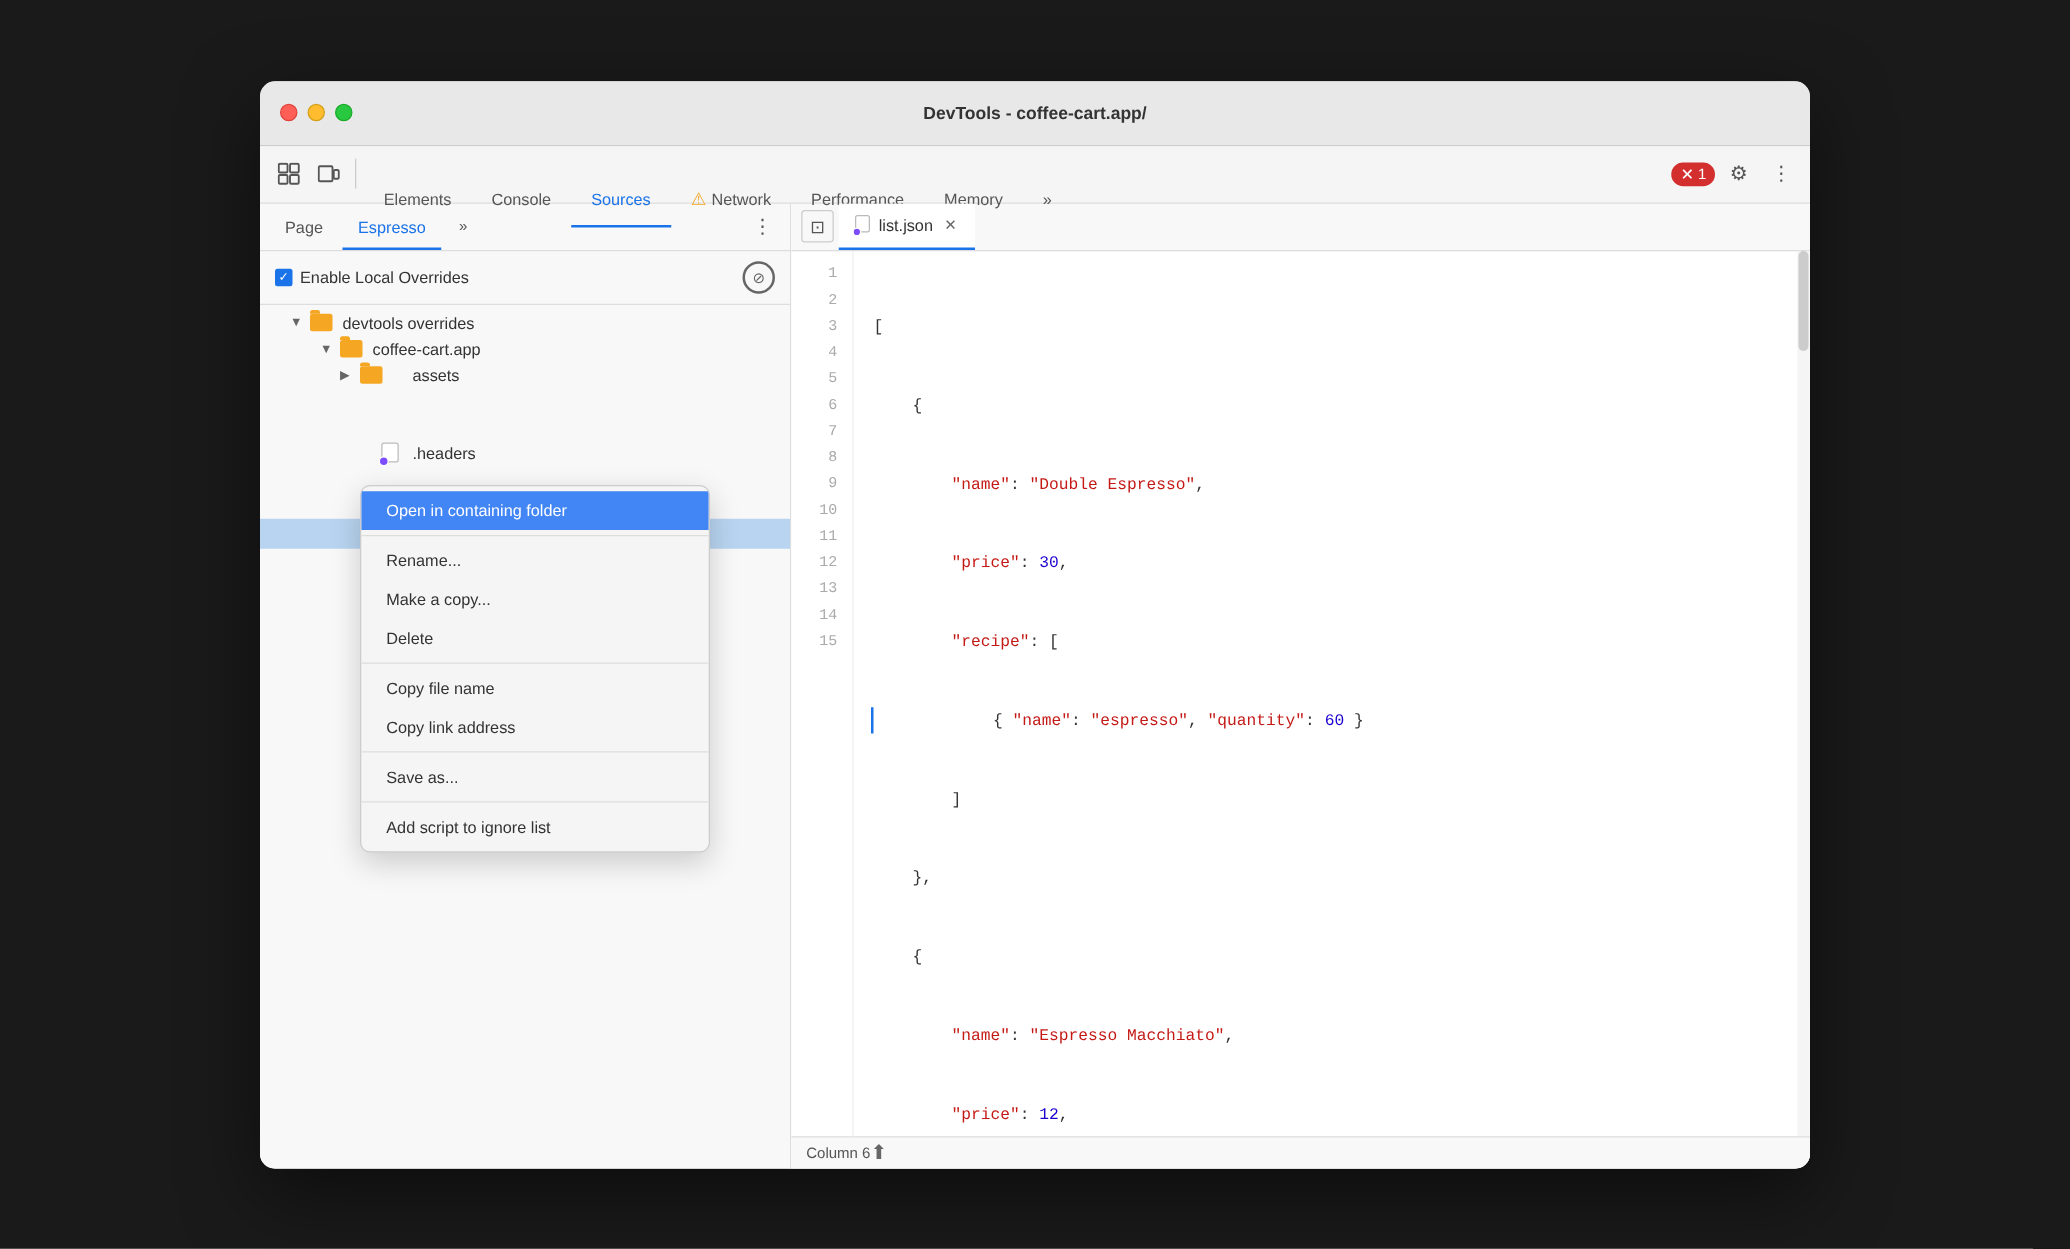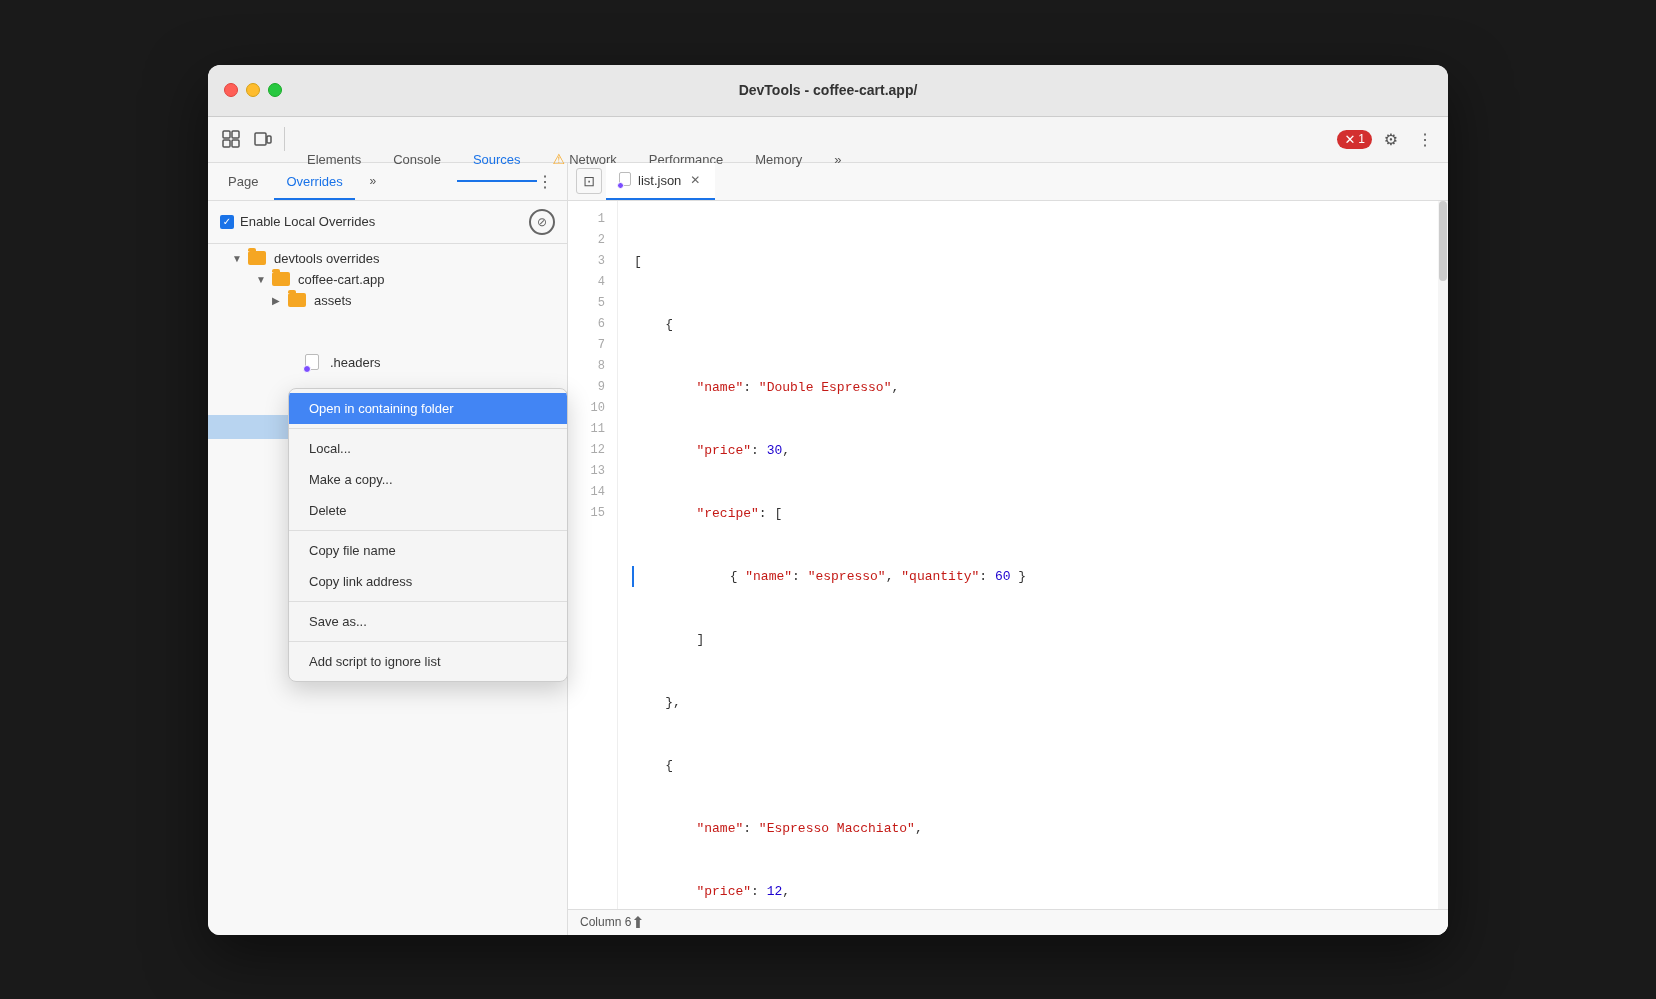--- a/index.html
+++ b/index.html
@@ -134,21 +134,21 @@
       gap: 3px;
     }
     
     .main-area {
       display: flex;
       flex: 1;
       overflow: hidden;
     }
     
     .sidebar {
-      width: 360px;
+      width: 425px;
       background: #f8f8f8;
       border-right: 1px solid #ddd;
       display: flex;
       flex-direction: column;
       overflow: hidden;
     }
     .sidebar-tabs {
       display: flex;
       align-items: center;
       border-bottom: 1px solid #ddd;
@@ -538,21 +538,21 @@
   </div>
 
   <div class="main-area">
 
     <div class="sidebar">
       <div class="sidebar-tabs">
         <div class="sidebar-tab">
           <span>Page</span>
         </div>
         <div class="sidebar-tab active">
-          <span>Overrides</span>
+          <span>Espresso</span>
         </div>
         <div class="sidebar-more">
           <span>»</span>
         </div>
         <div class="sidebar-options">
           <span>⋮</span>
         </div>
       </div>
 
       <div class="overrides-toolbar">
@@ -573,21 +573,21 @@
 
         <div class="tree-item tree-indent-2">
           <span class="tree-arrow">▼</span>
           <div class="folder-icon"></div>
           <span style="margin-left:4px;">coffee-cart.app</span>
         </div>
 
         <div class="tree-item tree-indent-3">
           <span class="tree-arrow">▶</span>
           <div class="folder-icon"></div>
-          <span style="margin-left:4px;">assets</span>
+          <span style="margin-left:20px;">assets</span>
         </div>
 
         <div class="tree-item tree-indent-4">
           <span class="tree-arrow"></span>
           <div class="file-icon-override">
             <div class="fi-base"></div>
             <div class="fi-dot"></div>
           </div>
           <span style="margin-left:6px;">.headers</span>
         </div>
@@ -598,21 +598,21 @@
             <div class="fi-base"></div>
             <div class="fi-dot"></div>
           </div>
           <span style="margin-left:6px;">list.json</span>
         </div>
       </div>
 
       <div class="context-menu">
         <div class="ctx-item highlighted">Open in containing folder</div>
         <div class="ctx-separator"></div>
-        <div class="ctx-item">Local...</div>
+        <div class="ctx-item">Rename...</div>
         <div class="ctx-item">Make a copy...</div>
         <div class="ctx-item">Delete</div>
         <div class="ctx-separator"></div>
         <div class="ctx-item">Copy file name</div>
         <div class="ctx-item">Copy link address</div>
         <div class="ctx-separator"></div>
         <div class="ctx-item">Save as...</div>
         <div class="ctx-separator"></div>
         <div class="ctx-item">Add script to ignore list</div>
       </div>

